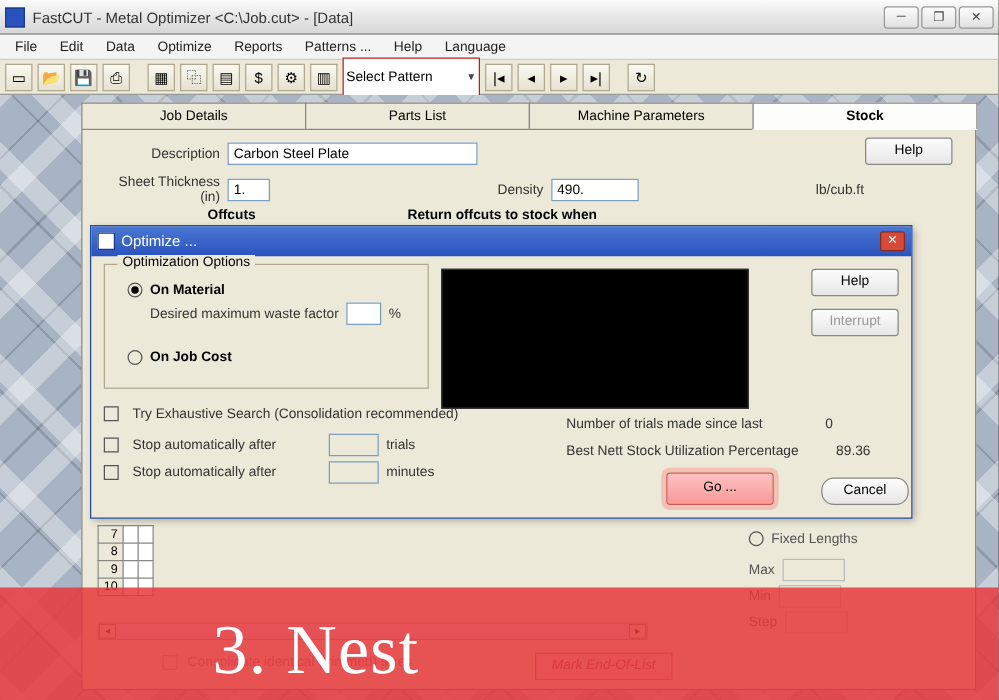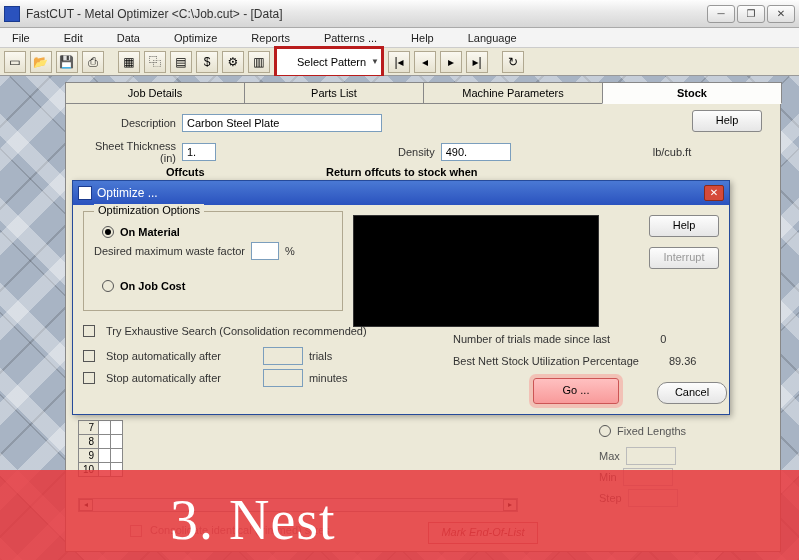--- a/index.html
+++ b/index.html
@@ -30,21 +30,21 @@
   border-radius: 3px;
   background: linear-gradient(#fdfdfd,#e0e0e0);
   display: flex; align-items: center; justify-content: center;
   font-size: 10px; color: #444;
 }
 .menubar {
   height: 20px;
   background: #f4f4f4;
   display: flex;
   align-items: center;
-  gap: 18px;
+  gap: 2px;
   padding: 0 4px;
   border-bottom: 1px solid #ccc;
 }
 .menubar span { padding: 2px 8px; color: #222; }
 .toolbar {
   height: 28px;
   background: #ece9d8;
   border-bottom: 1px solid #999;
   display: flex;
   align-items: center;
@@ -53,22 +53,22 @@
 }
 .tbtn {
   width: 22px; height: 22px;
   border: 1px solid #b0a890;
   background: linear-gradient(#faf8f0,#e6e2d0);
   display:flex;align-items:center;justify-content:center;
   font-size: 12px;
 }
 .toolbar .dd {
   height: 32px; min-width:110px;
-  border: 3px solid #b91c1c; background: #fff;
-  display: inline-flex; align-items: center; padding: 0 14px 0 20px;
+  border: 1px solid #b91c1c; background: #fff;
+  display: inline-flex; align-items: center; padding: 0 14px 0 2px;
   position: relative; font-size: 11px;
 }
 .toolbar .dd::after { content:"▼"; position:absolute; right:2px; font-size:8px; color:#444;}
 .diamond-bg {
   position: absolute;
   left:0; top:76px; right:0; bottom:0;
   background-color: #a8b4c4;
   background-image:
     repeating-linear-gradient(45deg, rgba(255,255,255,.35) 0 16px, transparent 16px 60px),
     repeating-linear-gradient(-45deg, rgba(255,255,255,.35) 0 16px, transparent 16px 60px),
@@ -134,21 +134,21 @@
 .dlg-title .spacer { flex:1;}
 .dlg-title .closex {
   width:20px;height:16px; background:#d54a3a; border:1px solid #8a2a1a;
   color:#fff; font-size:10px; text-align:center; line-height:14px; border-radius:2px;
 }
 .dlg-body { position:relative; padding:8px 10px; height: calc(100% - 24px);}
 .opt-fs { position:absolute; left:8px; top:6px; width:260px; height:100px;}
 .radio-row { display:flex; align-items:center; gap:6px; margin:4px 0 4px 8px;}
 .radio { width:12px;height:12px;border:1px solid #555;border-radius:50%;display:inline-block;position:relative;}
 .radio.checked::after{content:"";width:6px;height:6px;background:#000;border-radius:50%;position:absolute;left:2px;top:2px;}
-.subrow { display:flex; align-items:center; gap:6px; margin-bottom:4px;}
+.subrow { margin-left: 26px; display:flex; align-items:center; gap:6px; margin-bottom:4px;}
 .preview { position:absolute; left:280px; top:10px; width:246px; height:112px; background:#000; border:1px solid #333;}
 .dlg-help { position:absolute; right:10px; top:10px;}
 .dlg-int { position:absolute; right:10px; top:42px;}
 .disabled { color:#999; }
 .chk { width:12px;height:12px;border:1px solid #555;display:inline-block; vertical-align:middle; margin-right:5px;}
 .crow { position:absolute; left:10px; display:flex; align-items:center; gap:6px;}
 .stat-row { position:absolute; left:380px; display:flex; align-items:center; gap:10px;}
 .go-btn {
   position:absolute; right:110px; bottom:10px;
   min-width:86px; height:26px;

